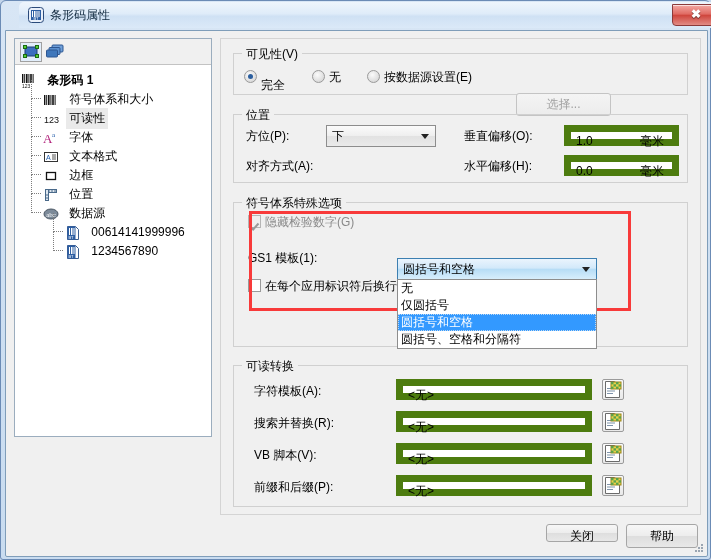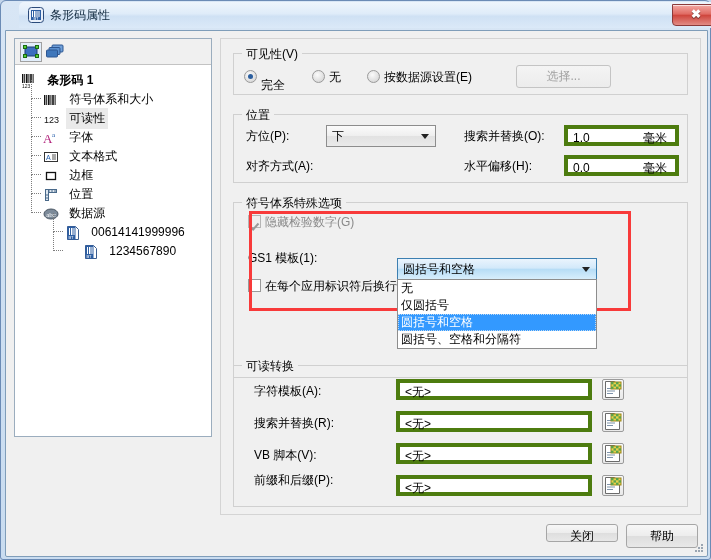--- a/index.html
+++ b/index.html
@@ -89,38 +89,38 @@
   .chk.on::after{
      content:"";position:absolute;left:2px;top:5px;width:4px;height:7px;
      border:solid #9a9a9a;border-width:0 2px 2px 0;transform:rotate(42deg);
   }
   
   .btn{
     position:absolute;box-sizing:border-box;border:1px solid #a6a6a6;border-radius:3px;
     background:linear-gradient(180deg,#f7f7f7 0%,#ededed 48%,#dedede 52%,#e8e8e8 100%);
     font-size:12px;text-align:center;color:#000;cursor:default;
   }
-  .btn.dis{color:#a0a0a0;background:linear-gradient(180deg,#f4f4f4,#ececec);border-color:#c4c4c4;}
+  .btn.dis{color:#a0a0a0;background:linear-gradient(180deg,#f4f4f4,#ececec);border-color:#c4c4c4;margin-top:28px;}
   
   .combo{
     position:absolute;box-sizing:border-box;border:1px solid #8d8d8d;
     background:linear-gradient(180deg,#fbfbfb 0%,#efefef 48%,#e2e2e2 52%,#eaeaea 100%);
     font-size:12px;
   }
   .combo .ctext{position:absolute;left:5px;top:0;height:100%;line-height:21px;}
   .combo .arrow{
     position:absolute;right:6px;top:50%;margin-top:-2px;width:0;height:0;
     border-left:4px solid transparent;border-right:4px solid transparent;border-top:5px solid #222;
   }
   .combo.open{
     border:1px solid #3c7fb1;
     background:linear-gradient(180deg,#eaf4fd 0%,#d3e9fa 45%,#b7ddf6 52%,#d7eefc 100%);
   }
   .textbox{
-    position:absolute;box-sizing:border-box;border:4px solid #4d7c0f;background:#fff;
+    position:absolute;box-sizing:border-box;border:7px solid #4d7c0f;background:#fff;
     font-size:12px;
   }
   .textbox .tval{position:absolute;left:5px;top:0;height:100%;line-height:19px;}
   .textbox .unit{position:absolute;right:8px;top:0;height:100%;line-height:19px;}
   
   #dropdown{
     position:absolute;border:1px solid #8d8d8d;background:#fff;box-sizing:border-box;z-index:40;
   }
   #dropdown .opt{height:17px;line-height:17px;padding-left:3px;font-size:12px;white-space:nowrap;}
   #dropdown .opt.sel{background:#3399ff;color:#fff;outline:1px dotted #bcd8f3;outline-offset:-1px;}
@@ -315,21 +315,21 @@
                   <rect x="4" y="3" width="1" height="7"></rect>
                   <rect x="6" y="3" width="1.5" height="7"></rect>
                   <rect x="8.5" y="3" width="1" height="7"></rect>
                 </g>
               <text x="6" y="13.5" font-size="4" fill="#fff" text-anchor="middle" font-family="Liberation Sans">BT</text>
             </svg>
           </span>
           <span class="lbl">00614141999996</span>
         </div>
 
-        <div class="tnode" style="padding-left:68px;">
+        <div class="tnode" style="padding-left:50px;">
           <span class="dots" style="left:38px;top:9px;width:10px;"></span>
           <span class="dotsv" style="left:38px;top:-9px;height:19px;"></span>
           <span class="ico">
             <svg width="16" height="16" viewBox="0 0 16 16">
               <path d="M2.5 1.5 h8 l3 3 v10 h-11 z" fill="#ffffff" stroke="#3a5d8f"></path>
               <rect x="2.5" y="1.5" width="8" height="13" fill="#2e5fa3"></rect>
               <g fill="#fff">
                   <rect x="4" y="3" width="1" height="7"></rect>
                   <rect x="6" y="3" width="1.5" height="7"></rect>
                   <rect x="8.5" y="3" width="1" height="7"></rect>
@@ -361,36 +361,36 @@
 
       <div class="group" style="left:12px;top:75px;width:455px;height:69px;">
         <span class="gtitle">位置</span>
 
         <span class="lab" style="left:12px;top:14px;">方位(P):</span>
         <span class="combo" style="left:92px;top:10px;width:110px;height:22px;">
           <span class="ctext">下</span>
           <span class="arrow"></span>
         </span>
 
-        <span class="lab" style="left:230px;top:14px;">搜索并替换(O):</span>
+        <span class="lab" style="left:230px;top:14px;">垂直偏移(O):</span>
         <span class="textbox" style="left:330px;top:10px;width:115px;height:21px;">
           <span class="tval">1.0</span>
           <span class="unit">毫米</span>
         </span>
 
         <span class="lab" style="left:12px;top:44px;">对齐方式(A):</span>
 
         <span class="lab" style="left:230px;top:44px;">水平偏移(H):</span>
         <span class="textbox" style="left:330px;top:40px;width:115px;height:21px;">
           <span class="tval">0.0</span>
           <span class="unit">毫米</span>
         </span>
       </div>
 
-      <div class="group" style="left:12px;top:163px;width:455px;height:176px;">
+      <div class="group" style="left:12px;top:163px;width:455px;height:145px;">
         <span class="gtitle">符号体系特殊选项</span>
 
         <span class="chk on dis" style="left:14px;top:12px;"></span>
         <span class="lab dis" style="left:31px;top:12px;">隐藏检验数字(G)</span>
 
         <span class="lab" style="left:14px;top:48px;">GS1 模板(1):</span>
 
         <span class="chk" style="left:14px;top:76px;"></span>
         <span class="lab" style="left:31px;top:76px;">在每个应用标识符后换行</span>
       </div>
@@ -457,21 +457,21 @@
                 <rect x="8" y="2" width="2.5" height="2.3"></rect>
                 <rect x="13" y="2" width="2.5" height="2.3"></rect>
             <rect x="10.5" y="4.3" width="2.5" height="2.3"></rect>
                 <rect x="15.5" y="4.3" width="2.5" height="2.3"></rect>
             <rect x="8" y="6.6" width="2.5" height="2.3"></rect>
                 <rect x="13" y="6.6" width="2.5" height="2.3"></rect>
               </g>
           </svg>
         </span>
 
-        <span class="lab" style="left:20px;top:107px;">前缀和后缀(P):</span>
+        <span class="lab" style="left:20px;top:114px;">前缀和后缀(P):</span>
         <span class="textbox" style="left:162px;top:109px;width:196px;height:21px;">
           <span class="tval">&lt;无&gt;</span>
         </span>
         <span class="browse" style="left:368px;top:109px;">
           <svg width="20" height="19" viewBox="0 0 20 19">
             <path d="M2.5 1.5 h9 l5 4 v12 h-14 z" fill="#ffffff" stroke="#6b6b6b"></path>
             <rect x="4" y="8" width="8" height="1" fill="#7f93aa"></rect>
             <rect x="4" y="10.5" width="8" height="1" fill="#7f93aa"></rect>
             <rect x="4" y="13" width="6" height="1" fill="#7f93aa"></rect>
             <rect x="8" y="2" width="10" height="7" fill="#e8d24a" stroke="#9a8418"></rect>

